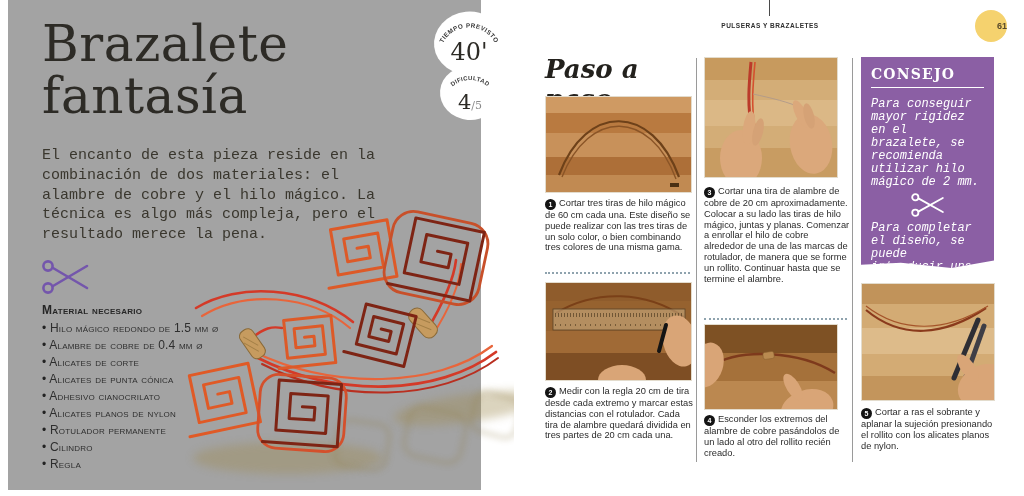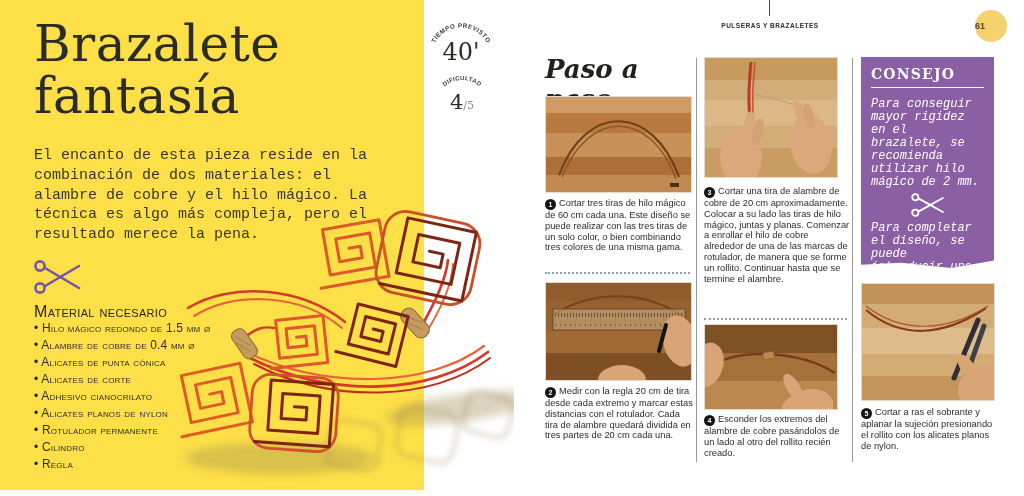--- a/index.html
+++ b/index.html
@@ -2,44 +2,44 @@
 <html><head>
 <meta charset="utf-8">
 <style>
   *{margin:0;padding:0;box-sizing:border-box}
   html,body{width:1024px;height:496px;overflow:hidden;background:#fff;
     font-family:"Liberation Sans",sans-serif}
   #canvas{position:relative;width:1024px;height:496px;background:#fff}
   .abs{position:absolute}
 
   
-  .page-left{left:0;top:0;width:424px;height:490px;background:#fde047}
+  .page-left{left:8px;top:0;width:473px;height:490px;background:#a3a3a3}
   .gutter{left:514px;top:0;width:12px;height:490px;
     background:linear-gradient(to right,rgba(110,90,40,.16),rgba(110,90,40,0))}
   .title{left:34px;top:18px;width:400px;
     font-family:"DejaVu Serif","Liberation Serif",serif;
     font-size:50px;line-height:1.04;color:#2d2b26;letter-spacing:.5px}
   .intro{left:34px;top:146px;width:348px;
     font-family:Liberation Mono, monospace;
     font-size:15px;line-height:1.32;color:#3a372e}
   .badge{overflow:visible}
-  .materials-heading{left:34px;top:303px;font-size:16px;font-weight:normal;
+  .materials-heading{left:34px;top:303px;font-size:12px;font-weight:bold;
     color:#262626;font-variant:small-caps;letter-spacing:.3px}
   .materials-list{left:34px;top:320px;width:240px;list-style:none}
   .materials-list li{font-size:12px;line-height:17px;color:#2e2e2e;
     font-variant:small-caps;letter-spacing:.2px}
   .materials-list li::before{content:"• ";font-size:12px;color:#222}
 
   
   .page-right{left:514px;top:0;width:510px;height:496px;background:#fff}
   .hdr-line{left:769px;top:0;width:1px;height:16px;background:#4a4a4a}
   .hdr-text{left:690px;top:22px;width:160px;text-align:center;
     font-size:6.5px;font-weight:bold;letter-spacing:.5px;color:#2f2f2f}
   .page-circle{left:975px;top:10px;width:32px;height:32px;border-radius:50%;
-    background:#F5D26E;text-align:left;line-height:32px;
+    background:#F5D26E;text-align:right;line-height:32px;
     font-size:9px;font-weight:bold;color:#57492a}
   .paso{left:545px;top:54px;width:145px;
     font-family:"DejaVu Serif","Liberation Serif",serif;font-style:italic;
     font-size:26px;color:#23211d;padding-bottom:7px;border-bottom:2px solid #5a5a5a}
   .vdiv{width:1px;background:#9a9a9a}
   .photo{border:1px solid #e3dccd;overflow:hidden}
   .photo svg{display:block}
   .caption{font-size:9.3px;line-height:10.8px;color:#2b2b2b}
   .stepnum{display:inline-block;width:11px;height:11px;border-radius:50%;
     background:#141414;color:#fff;font-size:7px;font-weight:bold;
@@ -97,22 +97,22 @@
         <line x1="12" y1="10" x2="46" y2="30"></line>
         <circle cx="7" cy="30" r="4.6"></circle>
         <circle cx="7" cy="8" r="4.6"></circle>
       </g>
     </svg>
 
     <div class="abs materials-heading">Material necesario</div>
     <ul class="abs materials-list">
       <li>Hilo mágico redondo de 1.5 mm ø</li>
       <li>Alambre de cobre de 0.4 mm ø</li>
+      <li>Alicates de corte</li>
       <li>Alicates de punta cónica</li>
-      <li>Alicates de corte</li>
       <li>Adhesivo cianocrilato</li>
       <li>Alicates planos de nylon</li>
       <li>Rotulador permanente</li>
       <li>Cilindro</li>
       <li>Regla</li>
     </ul>
 
     <svg class="abs" style="left:160px;top:170px" width="354" height="318" viewBox="0 0 354 318">
 
       <g style="filter:blur(4px)" opacity=".38" fill="#a08c52">

